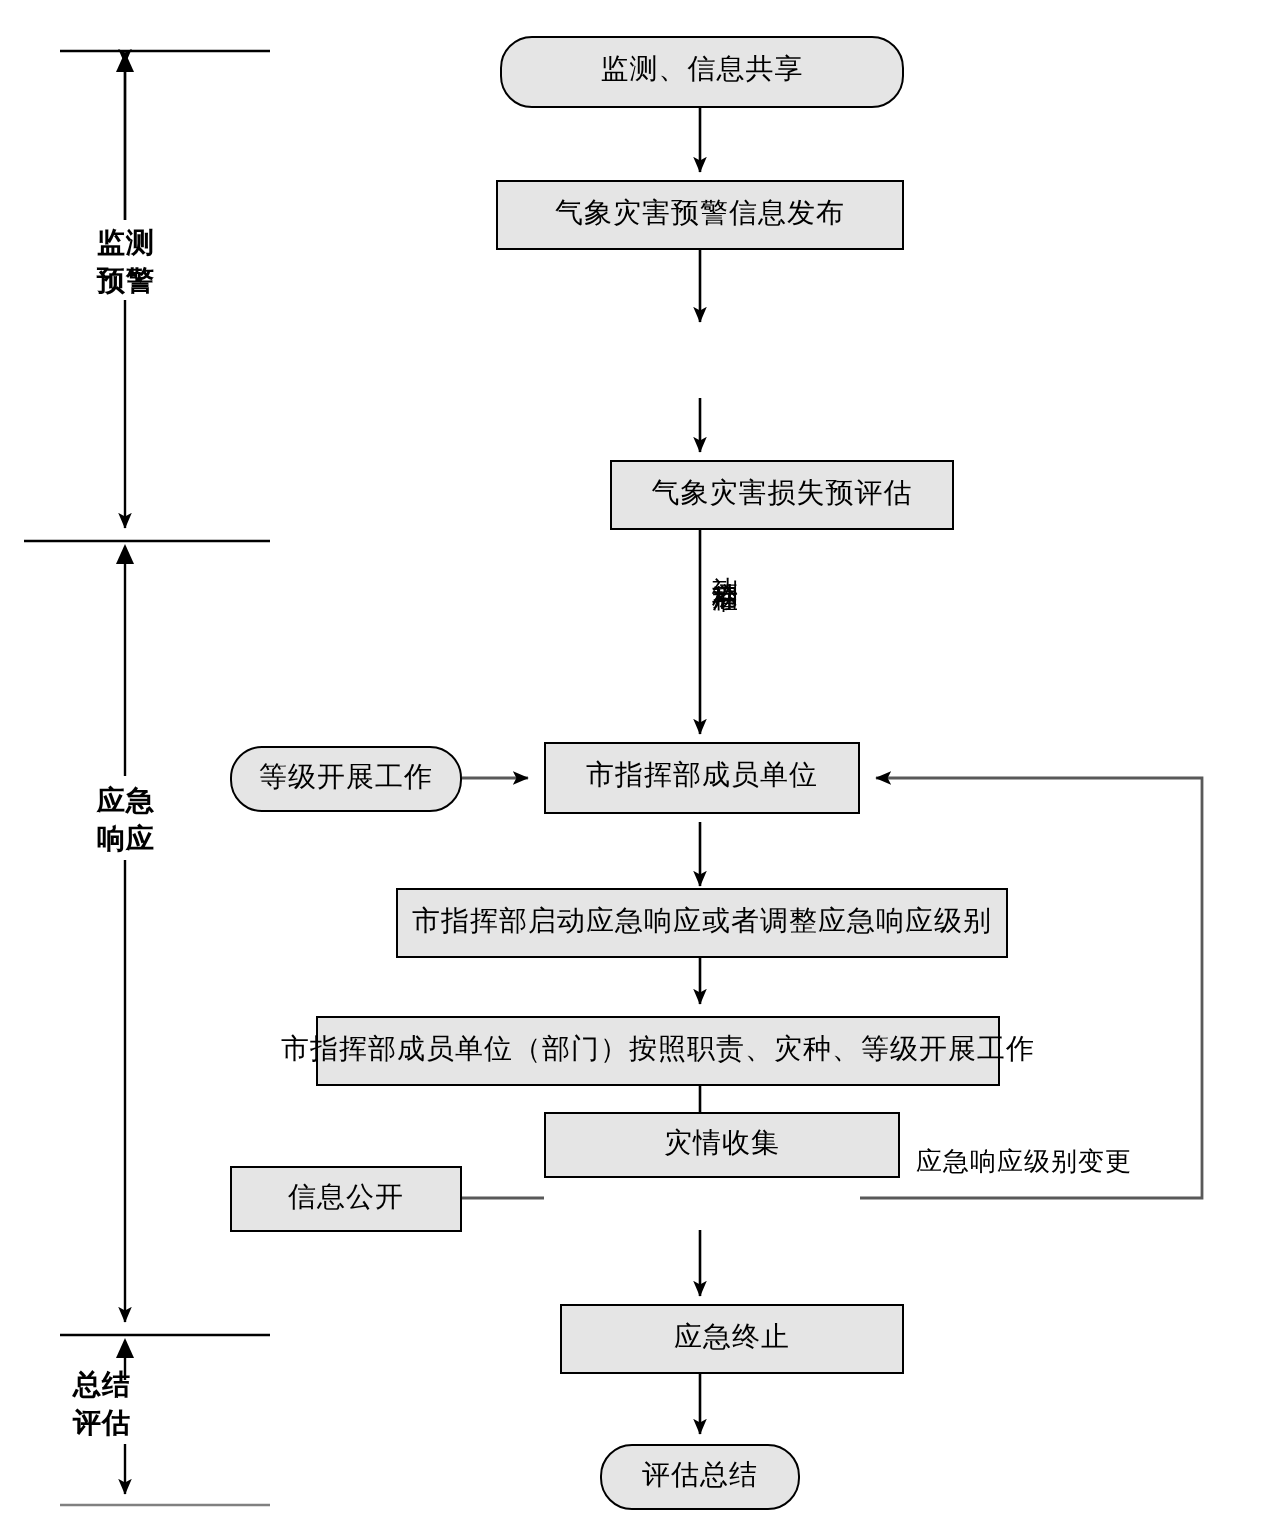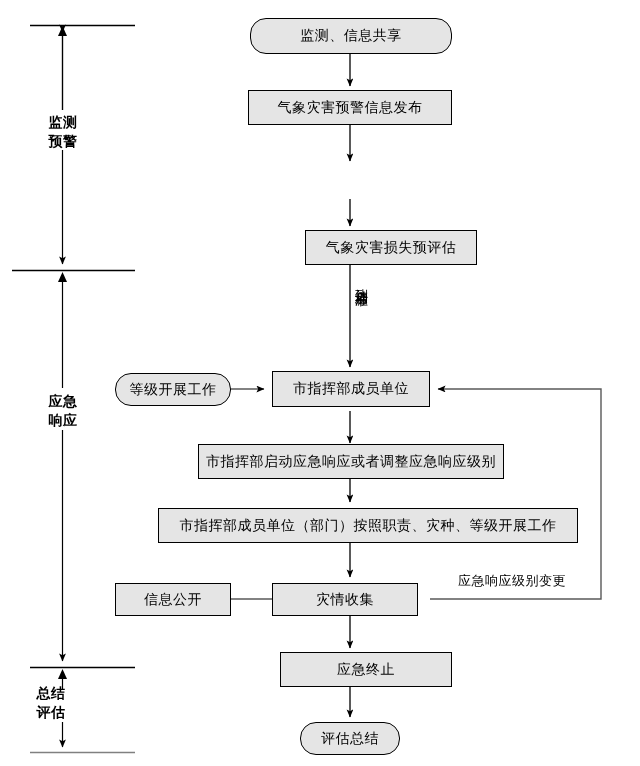--- a/index.html
+++ b/index.html
@@ -159,25 +159,25 @@
 
 
   <div class="node" style="left:268px; top:230px; width:172px; height:35px;margin-left:37px;">气象灾害损失预评估</div>
 
   <div class="node rounded" style="left:115px; top:373px; width:116px; height:33px;">等级开展工作</div>
 
   <div class="node" style="left:272px; top:371px; width:158px; height:36px;">市指挥部成员单位</div>
 
   <div class="node" style="left:198px; top:444px; width:306px; height:35px;">市指挥部启动应急响应或者调整应急响应级别</div>
 
-  <div class="node" style="left:158px; top:508px; width:420px; height:35px;">市指挥部成员单位（部门）按照职责、灾种、等级开展工作</div>
+  <div class="node" style="left:158px; top:508px; width:342px; height:35px;">市指挥部成员单位（部门）按照职责、灾种、等级开展工作</div>
 
   <div class="node" style="left:115px; top:583px; width:116px; height:33px;">信息公开</div>
 
-  <div class="node" style="left:272px; top:583px; width:146px; height:33px;">灾情收集</div>
+  <div class="node" style="left:272px; top:556px; width:178px; height:33px;">灾情收集</div>
 
   <div class="node" style="left:268px; top:652px; width:172px; height:35px;margin-left:12px;">应急终止</div>
 
   <div class="node rounded" style="left:300px; top:722px; width:100px; height:33px;">评估总结</div>
 
   <div class="edge-label vertical" style="left:355px; top:278px; height:84px;">达到启动标准</div>
 
   <div class="edge-label" style="left:458px; top:572px;">应急响应级别变更</div>
 
 </div>

